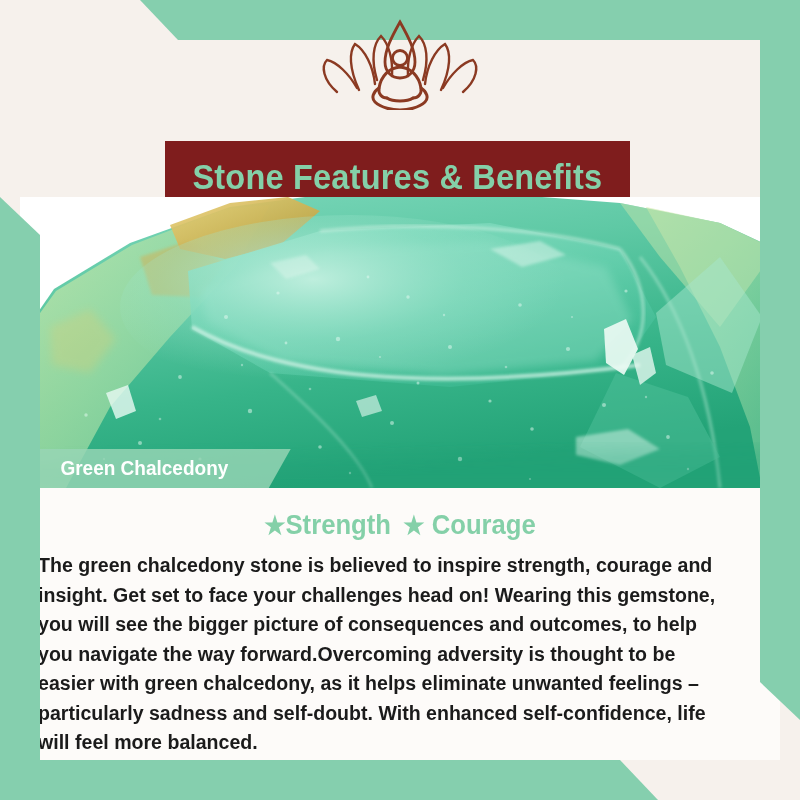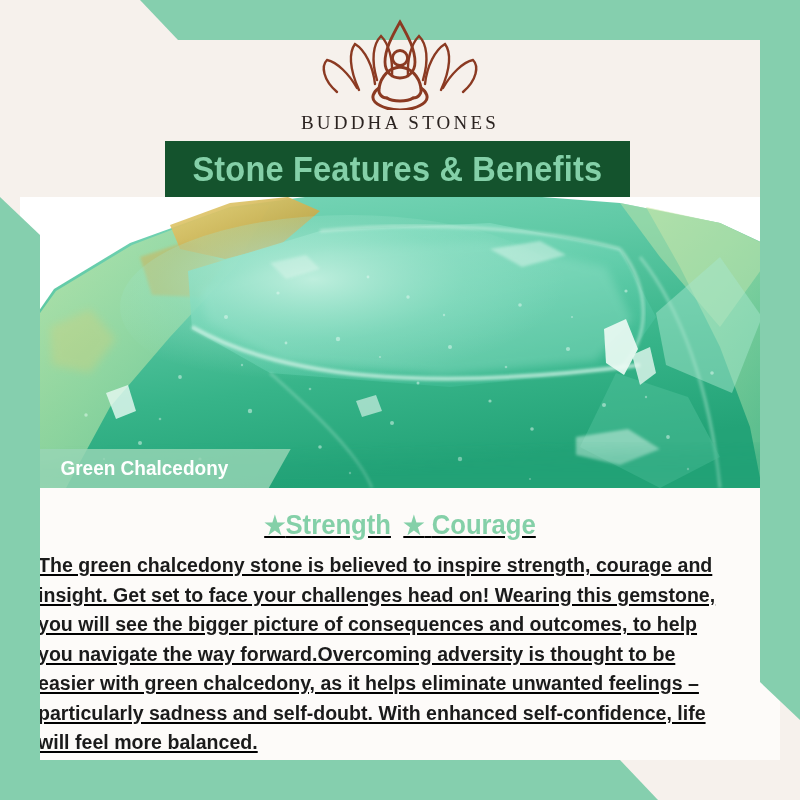--- a/index.html
+++ b/index.html
@@ -65,22 +65,22 @@
     font-size:19px;
     letter-spacing:3.2px;
     color:#2b2320;
     font-weight:400;
   }
 
   
   .title-banner{
     position:absolute; left:165px; top:141px;
     width:465px; height:56px;
-    background:#14532d;
-    display:flex; align-items:center; justify-content:center;
+    background:#7f1d1d;
+    display:flex; align-items:flex-end; justify-content:center;
     z-index:7;
   }
   .title-text{
     font-size:35px;
     font-weight:bold;
     color:#84d0a8;
     font-family:"Liberation Sans", sans-serif;
     transform:scaleX(.93);
     letter-spacing:.2px;
     white-space:nowrap;
@@ -111,21 +111,20 @@
     transform:scaleX(.95);
     white-space:nowrap;
   }
 
   
   .body-card{
     position:absolute; left:20px; top:488px;
     width:760px; height:272px;
     background:#fdfbf9;
     z-index:3;
-    text-decoration:underline;
   }
   .keywords{
     margin-top:22px;
     text-align:center;
     font-size:27px; font-weight:bold;
     color:#84d0a8;
     transform:scaleX(.95);
     white-space:nowrap;
   }
   .kw-star{ font-size:25px; }
@@ -298,21 +297,20 @@
         </g>
 
         <g fill="none" stroke="#8b3a22" stroke-width="3" stroke-linecap="round" stroke-linejoin="round">
           <circle cx="85" cy="40" r="7.5" stroke-width="2.8"></circle>
           <path d="M 85,49 C 74,50 66,58 64,70 C 63,76 67,80 72,80"></path>
           <path d="M 85,49 C 96,50 104,58 106,70 C 107,76 103,80 98,80"></path>
           <path d="M 64,70 C 58,74 56,80 60,84 C 66,90 78,92 85,92 C 92,92 104,90 110,84 C 114,80 112,74 106,70"></path>
           <path d="M 72,80 C 78,84 92,84 98,80"></path>
         </g>
       </svg>
-      <div class="brand-name">BUDDHA STONES</div>
     </div>
   </div>
 
   <div class="title-banner">
     <span class="title-text">Stone Features &amp; Benefits</span>
   </div>
 
   <div class="frame-top-right"></div>
   <div class="frame-right"></div>
   <div class="frame-left"></div>

